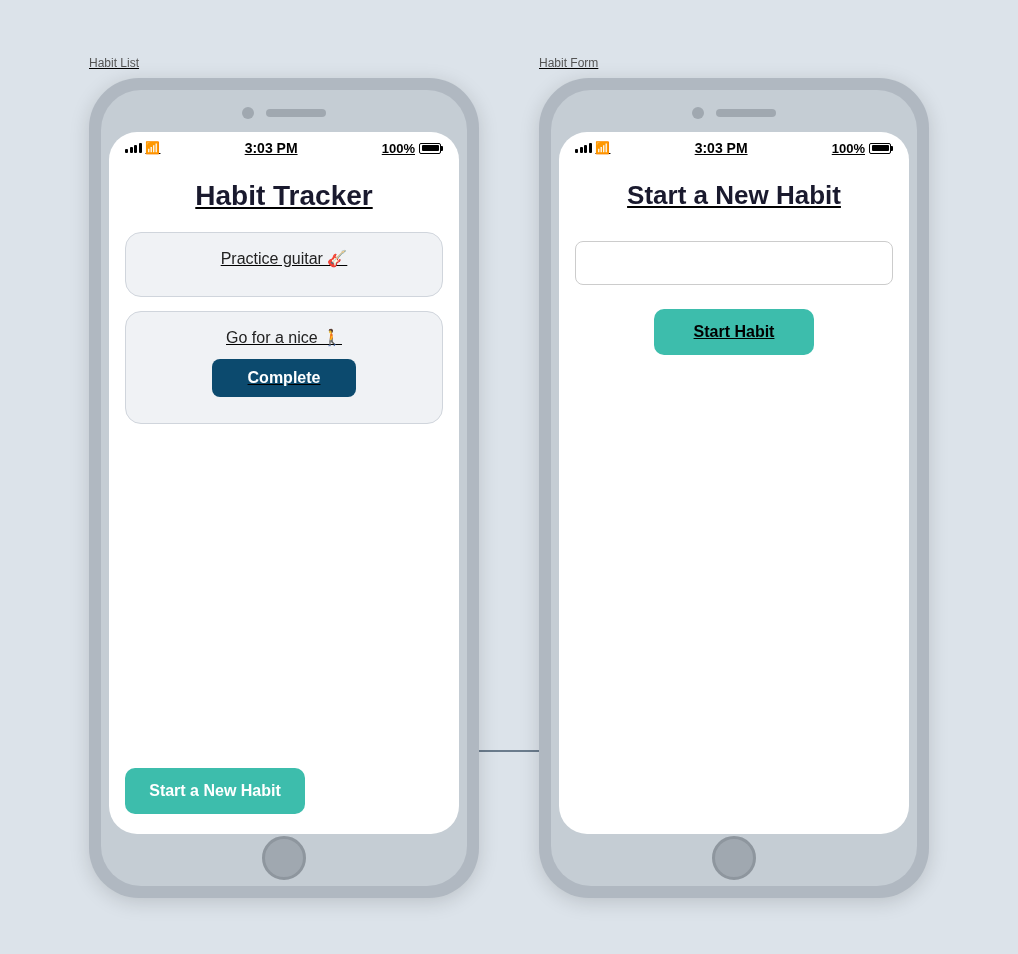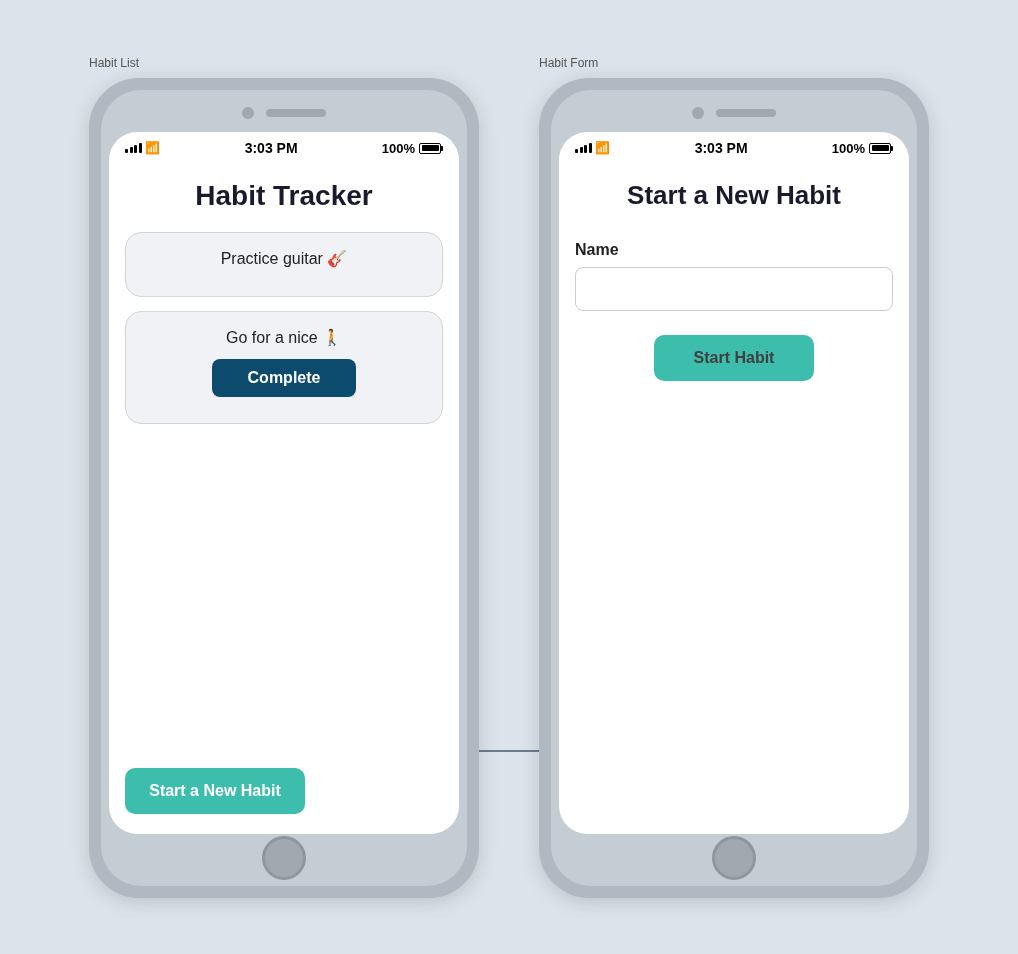--- a/index.html
+++ b/index.html
@@ -283,21 +283,21 @@
       font-size: 15px;
       margin-bottom: 24px;
       outline: none;
     }
 
     .btn-start-habit {
       display: block;
       margin: 0 auto;
       padding: 14px 40px;
       background: #3dbdac;
-      color: #404040;
+      color: #000000;
       border: none;
       border-radius: 10px;
       font-size: 16px;
       font-weight: 600;
       cursor: pointer;
     }
 
     
     .screens-wrapper {
       display: flex;
@@ -312,21 +312,21 @@
       left: 0;
       width: 100%;
       height: 100%;
       pointer-events: none;
       overflow: visible;
     }
   </style>
 </head>
 <body>
 
-<div style="display:flex; flex-direction:column; align-items:center; position:relative; padding: 20px 30px;">
+<div style="display:flex; flex-direction:column; align-items:center; position:relative; padding: 20px 30px; text-decoration: underline;">
 
   <div class="screens-wrapper">
 
     <svg class="connector-svg" style="position:absolute; pointer-events:none; overflow:visible; width:100%; height:100%; top:0; left:0;">
 
       <defs>
         <marker id="arrowhead" markerWidth="8" markerHeight="6" refX="8" refY="3" orient="auto">
           <polygon points="0 0, 8 3, 0 6" fill="#6b7c8d"></polygon>
         </marker>
       </defs>
@@ -418,21 +418,20 @@
                   </div>
                   <div class="battery-tip"></div>
                 </div>
               </div>
             </div>
 
             <div class="screen-content">
               <h1 class="form-title">Start a New Habit</h1>
 
               <div>
-                <label class="form-label">Name</label>
                 <input class="form-input" type="text" style="">
               </div>
 
               <button class="btn-start-habit">Start Habit</button>
             </div>
           </div>
           <div class="phone-bottom-bar">
             <div class="home-button"></div>
           </div>
         </div>

